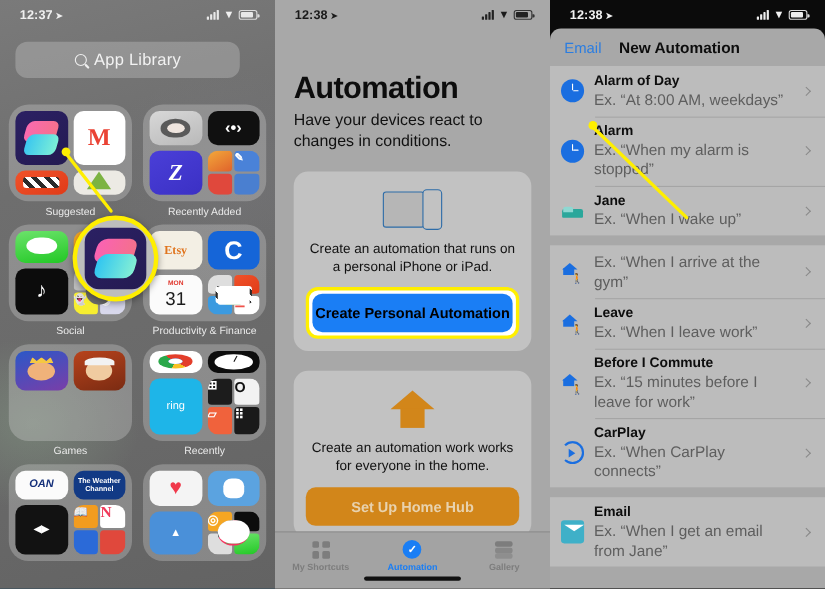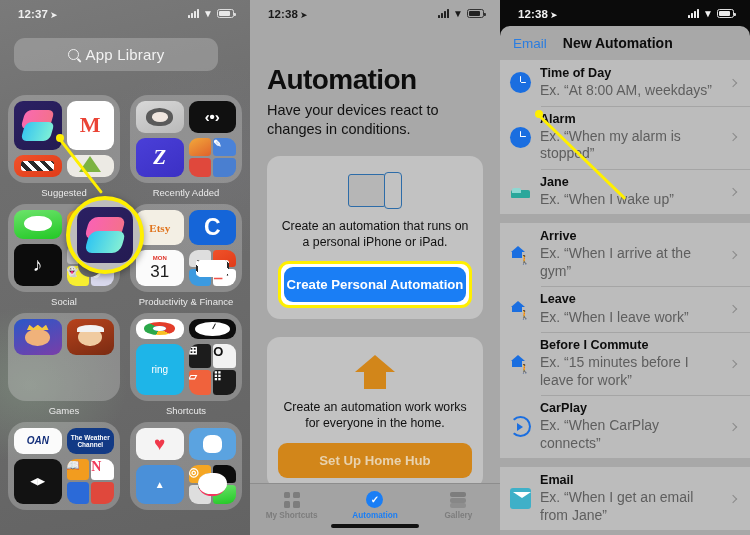--- a/index.html
+++ b/index.html
@@ -216,21 +216,21 @@
   .house:before { content:""; position:absolute; left:0; top:0; width:0; height:0;
     border-left:20px solid transparent; border-right:20px solid transparent;
     border-bottom:17px solid #d2861a; }
   .house:after { content:""; position:absolute; left:9px; top:16px; width:22px;
     height:18px; background:#d2861a; }
   .card-text { font-size:12.3px; color:#111; text-align:center; line-height:1.3;
     padding:0 2px; }
   .btn { display:block; width:100%; border:none; border-radius:9px;
     font-size:13.2px; font-weight:700; padding:10px 0; margin-top:11px;
     cursor:pointer; font-family:"Liberation Sans",sans-serif; }
-  .btn-blue { background:#1a7ef5; color:#ffffff; }
+  .btn-blue { background:#1a7ef5; color:#000000; }
   .btn-home { background:#d2861a; color:#e8d2ae; }
   .hl-wrap { padding:3px; border:3px solid #ffef00; border-radius:11px;
     background:#fff; margin-top:10px; }
   .hl-wrap .btn { margin-top:0; }
   .tabbar { position:absolute; left:0; right:0; bottom:0; height:52px;
     background:#a3a3a3; border-top:.5px solid rgba(0,0,0,.13);
     display:flex; align-items:flex-start; padding-top:7px; }
   .tab { flex:1; display:flex; flex-direction:column; align-items:center; gap:3px;
     cursor:pointer; }
   .tab-ic { height:17px; display:flex; align-items:center; justify-content:center; }
@@ -436,21 +436,21 @@
           <div class="ic ic-ring"></div>
           <div class="ic">
             <div class="mini">
               <div class="ic-calc"></div>
                 <div class="ic-o"></div>
               <div class="ic-food"></div>
                 <div class="ic-grid"></div>
             </div>
           </div>
         </div>
-        <div class="grp-label">Shortcuts</div>
+        <div class="grp-label">Recently</div>
       </div>
 
       <div class="grp">
         <div class="grp-box">
           <div class="ic ic-oan"></div>
           <div class="ic ic-twc"></div>
           <div class="ic ic-blk"></div>
           <div class="ic">
             <div class="mini">
               <div class="ic-books"></div>
@@ -588,21 +588,21 @@
       <div class="navbar">
         <span class="nav-cancel">Email</span>
         <span class="nav-title">New Automation</span>
       </div>
 
       <div class="list">
         <div class="sec">
           <div class="row">
             <span class="row-ic ri-clock"></span>
             <span class="row-txt">
-              <span class="row-title" style="display:block">Time of Day</span>
+              <span class="row-title" style="display:block">Alarm of Day</span>
               <span class="row-ex" style="display:block">Ex. “At 8:00 AM, weekdays”</span>
             </span>
             <span class="chev"></span>
           </div>
           <div class="row">
             <span class="row-ic ri-clock"></span>
             <span class="row-txt">
               <span class="row-title" style="display:block">Alarm</span>
               <span class="row-ex" style="display:block">Ex. “When my alarm is stopped”</span>
             </span>
@@ -617,21 +617,20 @@
             <span class="chev"></span>
           </div>
         </div>
 
         <div class="sec">
           <div class="row">
             <span class="row-ic ri-home">
                 <span>🚶</span>
               </span>
             <span class="row-txt">
-              <span class="row-title" style="display:block">Arrive</span>
               <span class="row-ex" style="display:block">Ex. “When I arrive at the gym”</span>
             </span>
             <span class="chev"></span>
           </div>
           <div class="row">
             <span class="row-ic ri-home">
                 <span>🚶</span>
               </span>
             <span class="row-txt">
               <span class="row-title" style="display:block">Leave</span>

